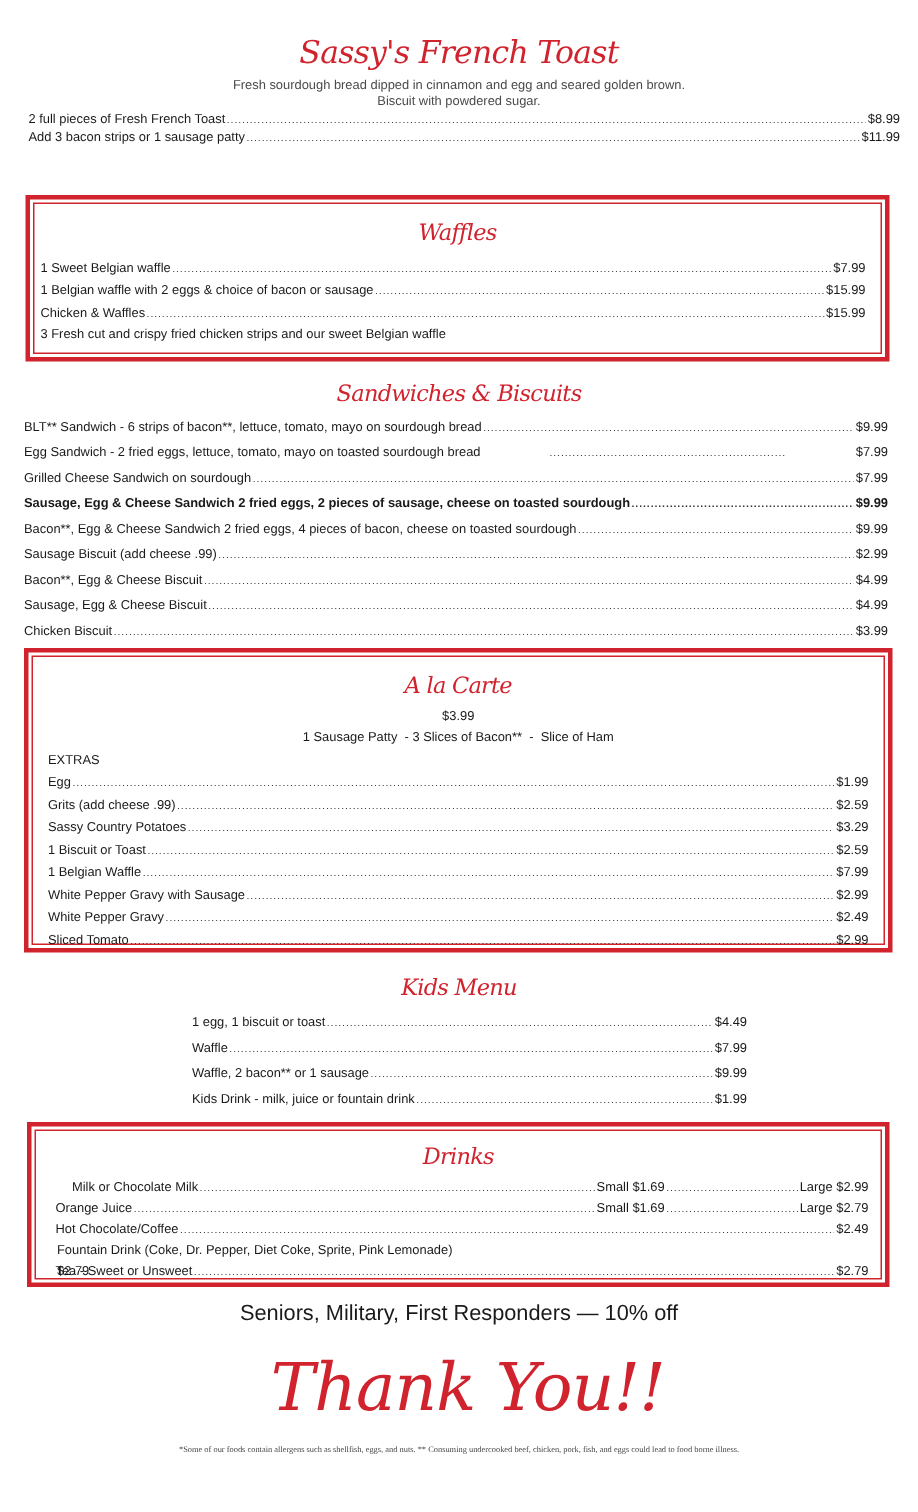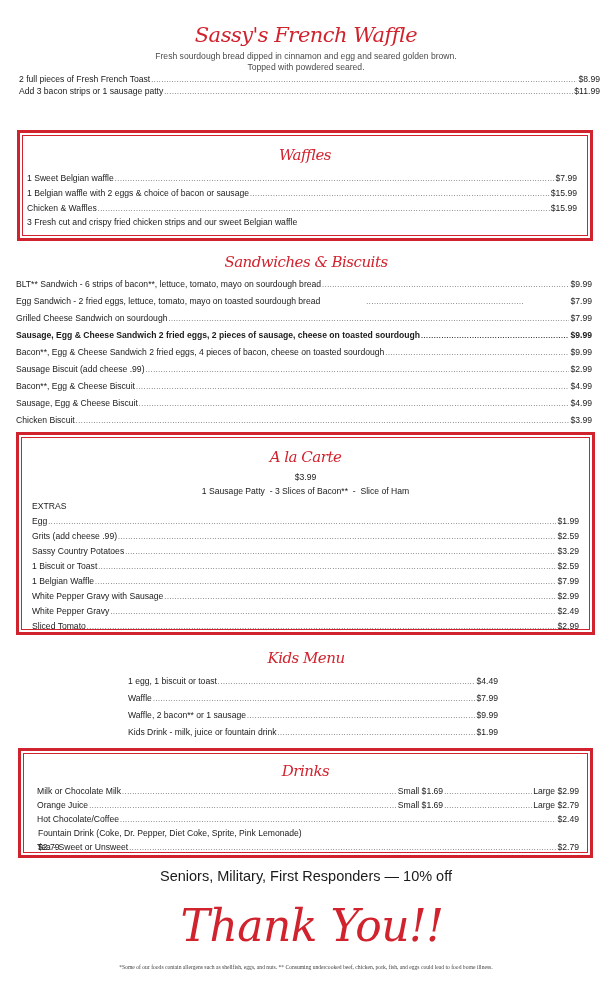--- a/index.html
+++ b/index.html
@@ -66,23 +66,23 @@
   .disclaimer {
     position: absolute; left: 0; width: 612px; top: 964px;
     text-align: center; font-family: "Liberation Serif", serif;
     font-size: 5.6px; color: #444;
   }
 </style>
 </head>
 <body>
 
 <div class="section" style="left:0; top:22px; width:612px;">
-  <div class="script title" style="font-size:21px;">Sassy's French Waffle</div>
+  <div class="script title" style="font-size:21px;">Sassy's French Toast</div>
   <div class="desc" style="margin-top:3px;">Fresh sourdough bread dipped in cinnamon and egg and seared golden brown.</div>
-  <div class="desc">Topped with powdered seared.</div>
+  <div class="desc">Biscuit with powdered sugar.</div>
   <div style="padding:0 12px 0 19px;">
     <div class="row">
       <span class="lbl">2 full pieces of Fresh French Toast</span>
       <span class="dots"></span>
       <span class="price">$8.99</span>
     </div>
     <div class="row">
       <span class="lbl">Add 3 bacon strips or 1 sausage patty</span>
       <span class="dots"></span>
       <span class="price">$11.99</span>
@@ -241,21 +241,21 @@
       <span class="dots"></span>
       <span class="price">$1.99</span>
     </div>
   </div>
 </div>
 
 <div class="box" style="left:18px; top:748px; width:575px; height:110px;">
   <div class="box-inner">
     <div class="script title" style="margin-top:4px;">Drinks</div>
     <div style="padding:0 8px 0 13px; margin-top:0px;">
-      <div class="row" style="height:14px;line-height:14px;">
+      <div class="row" style="height:14px;line-height:14px;margin-left:11px;">
         <span class="lbl">Milk or Chocolate Milk</span>
         <span class="dots"></span>
         <span class="price">Small $1.69</span>
         <span class="dots" style="flex:0 0 88px;"></span>
         <span class="price">Large $2.99</span>
       </div>
       <div class="row" style="height:14px;line-height:14px;">
         <span class="lbl">Orange Juice</span>
         <span class="dots"></span>
         <span class="price">Small $1.69</span>

